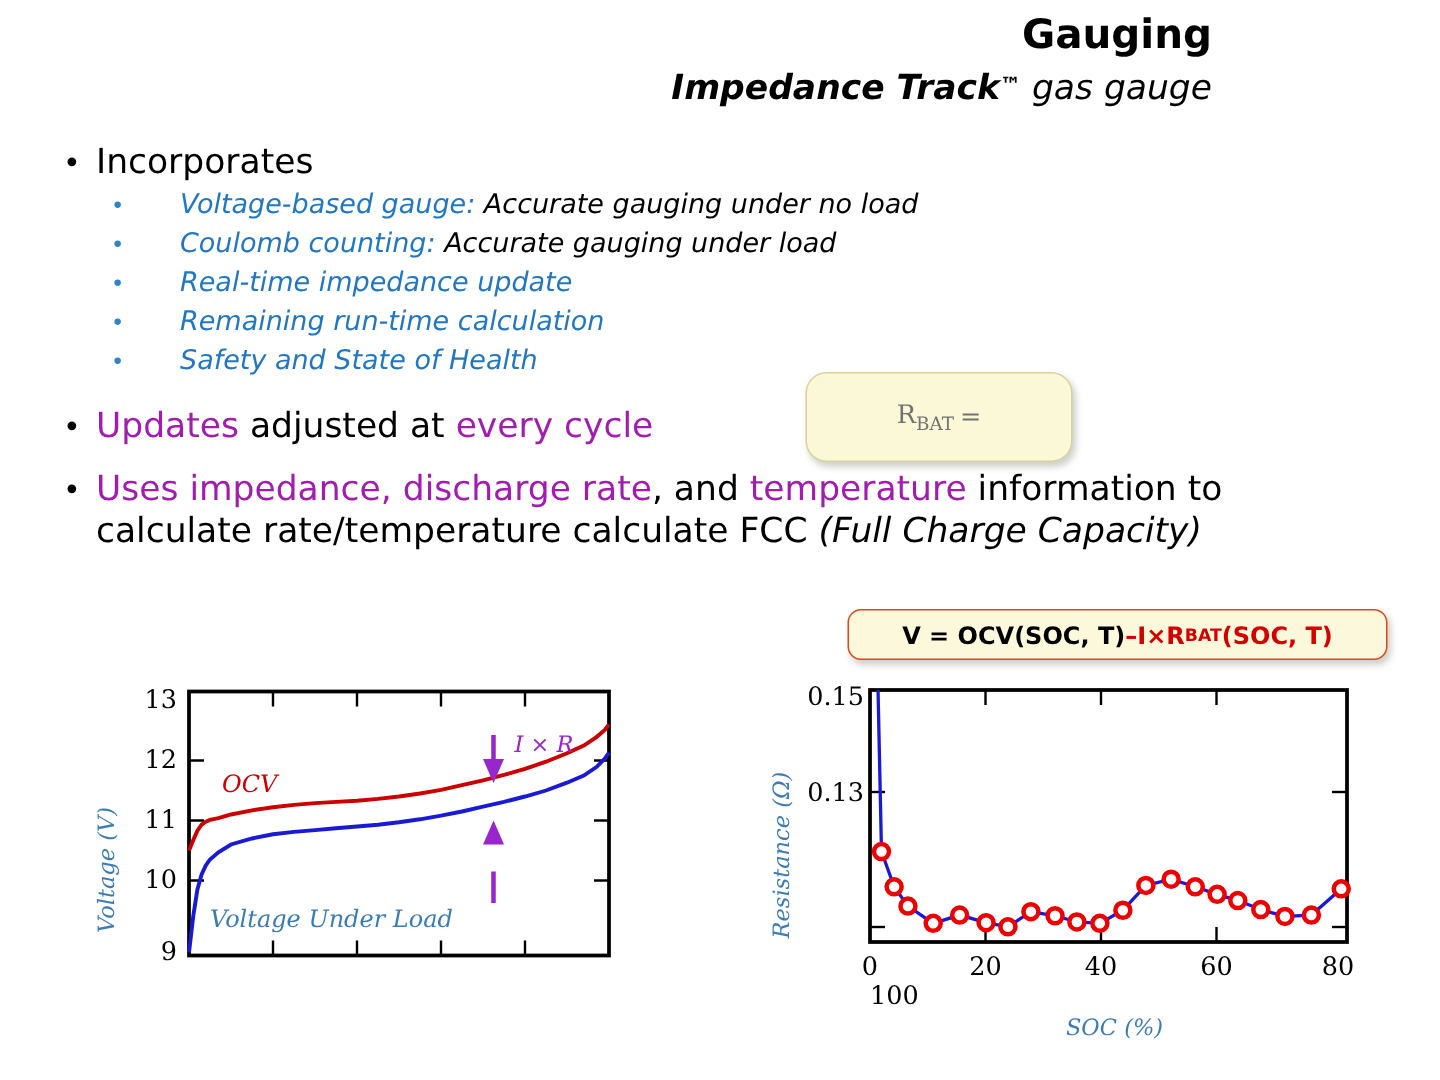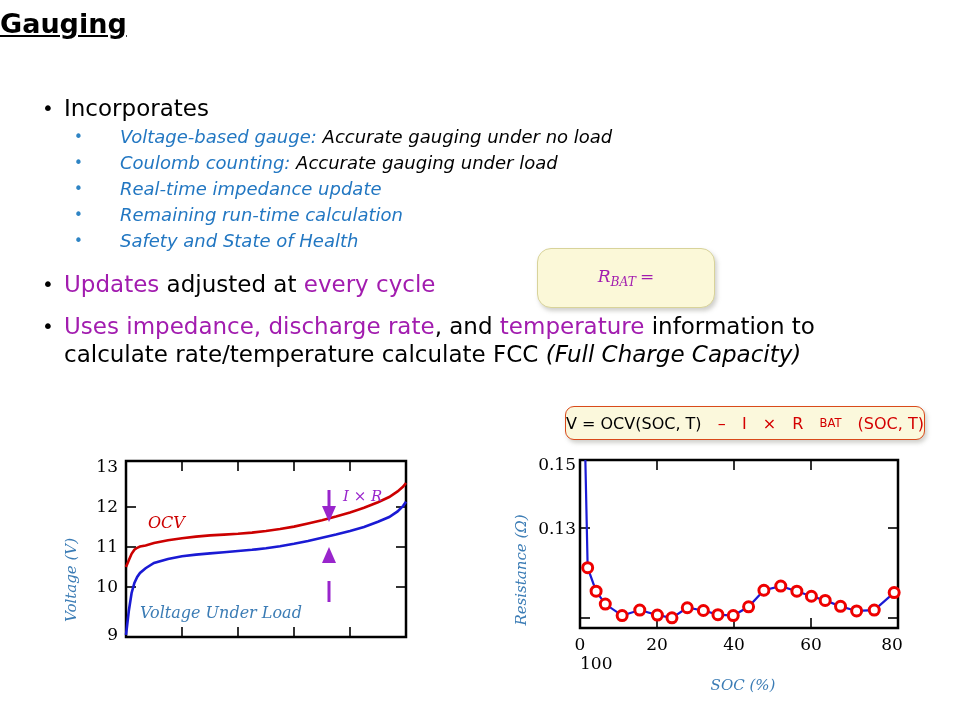--- a/index.html
+++ b/index.html
@@ -14,22 +14,21 @@
     font-family: "DejaVu Sans", sans-serif;
     overflow: hidden;
   }
 
   
   .title-block {
     position: absolute;
     top: 8px;
     left: 0;
     width: 808px;
-    text-align: left;
-    text-decoration: underline;
+    text-align: right;
   }
   .title-main {
     font-family: "DejaVu Sans", sans-serif;
     font-weight: bold;
     font-size: 27px;
     color: #000000;
     line-height: 32px;
   }
   .title-sub {
     font-family: "DejaVu Sans", sans-serif;
@@ -121,23 +120,23 @@
     border: 1px solid #d8d39a;
     border-radius: 14px;
     box-shadow: 2px 3px 4px rgba(120,120,110,0.35);
     display: flex;
     align-items: center;
     justify-content: center;
     font-family: "DejaVu Serif", serif;
   }
   .frac-row {
     display: flex;
+    align-items: center;
     font-size: 17px;
-    color: #a21caf;
-    font-style: italic;
+    color: #737373;
   }
   .frac-lhs { margin-right: 4px; }
   .frac {
     display: inline-flex;
     flex-direction: column;
     align-items: center;
   }
   .frac .num {
     padding: 0 5px 1px 5px;
     font-size: 16px;
@@ -158,23 +157,23 @@
     left: 565px;
     top: 406px;
     width: 358px;
     height: 32px;
     background: #fbf8dc;
     border: 1.6px solid #d94a1a;
     border-radius: 9px;
     box-shadow: 2px 3px 4px rgba(120,120,110,0.35);
     display: flex;
     align-items: center;
-    justify-content: space-between;
+    justify-content: center;
     font-family: "DejaVu Sans", sans-serif;
-    font-weight: normal;
+    font-weight: bold;
     font-size: 16px;
     color: #000000;
     white-space: nowrap;
   }
   .eq-red { color: #d40000; }
 
   
   .chart {
     position: absolute;
   }
@@ -192,20 +191,23 @@
   .curve-lbl {
     font-family: "DejaVu Serif", serif;
     font-style: italic;
   }
 </style>
 </head>
 <body>
 
 <div class="title-block">
   <div class="title-main">Gauging</div>
+  <div class="title-sub">
+    <span class="bi">Impedance Track</span><span class="tm">™</span><span class="it"> gas gauge</span>
+  </div>
 </div>
 
 <div class="bullets">
 
   <div class="b1">
     <span class="dot">•</span>
     <span class="txt">Incorporates</span>
   </div>
 
   <div class="sub-list">

